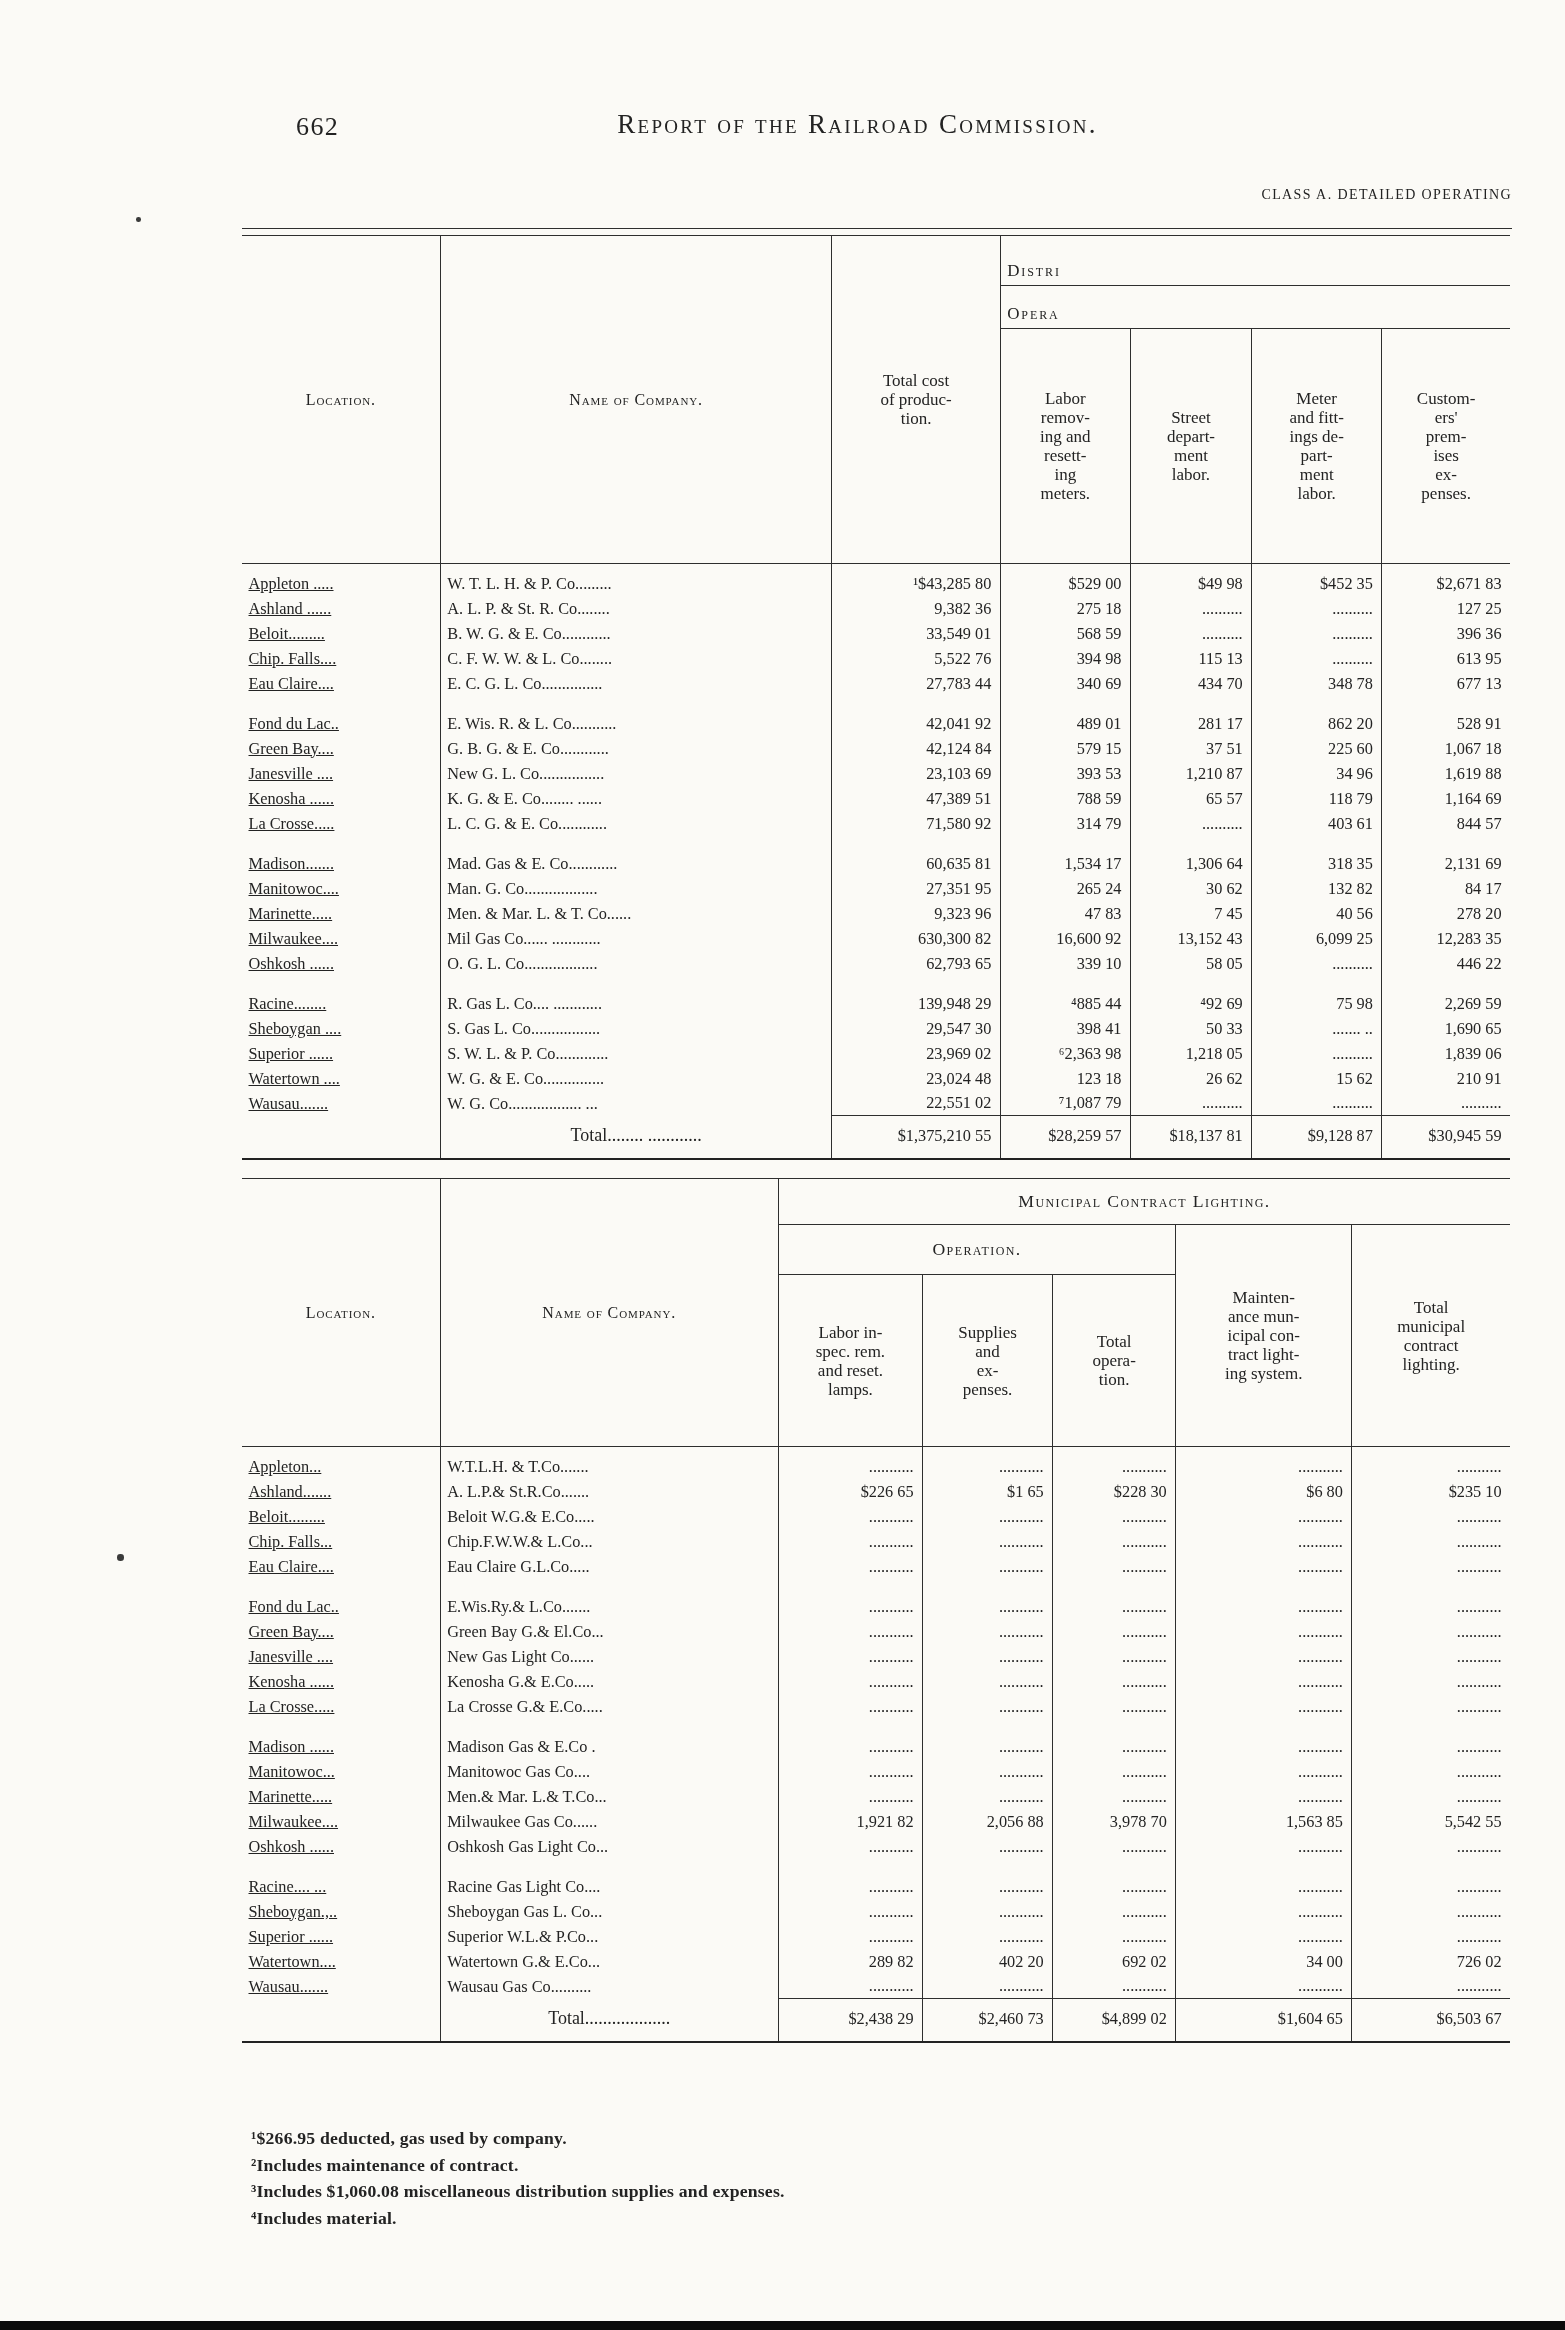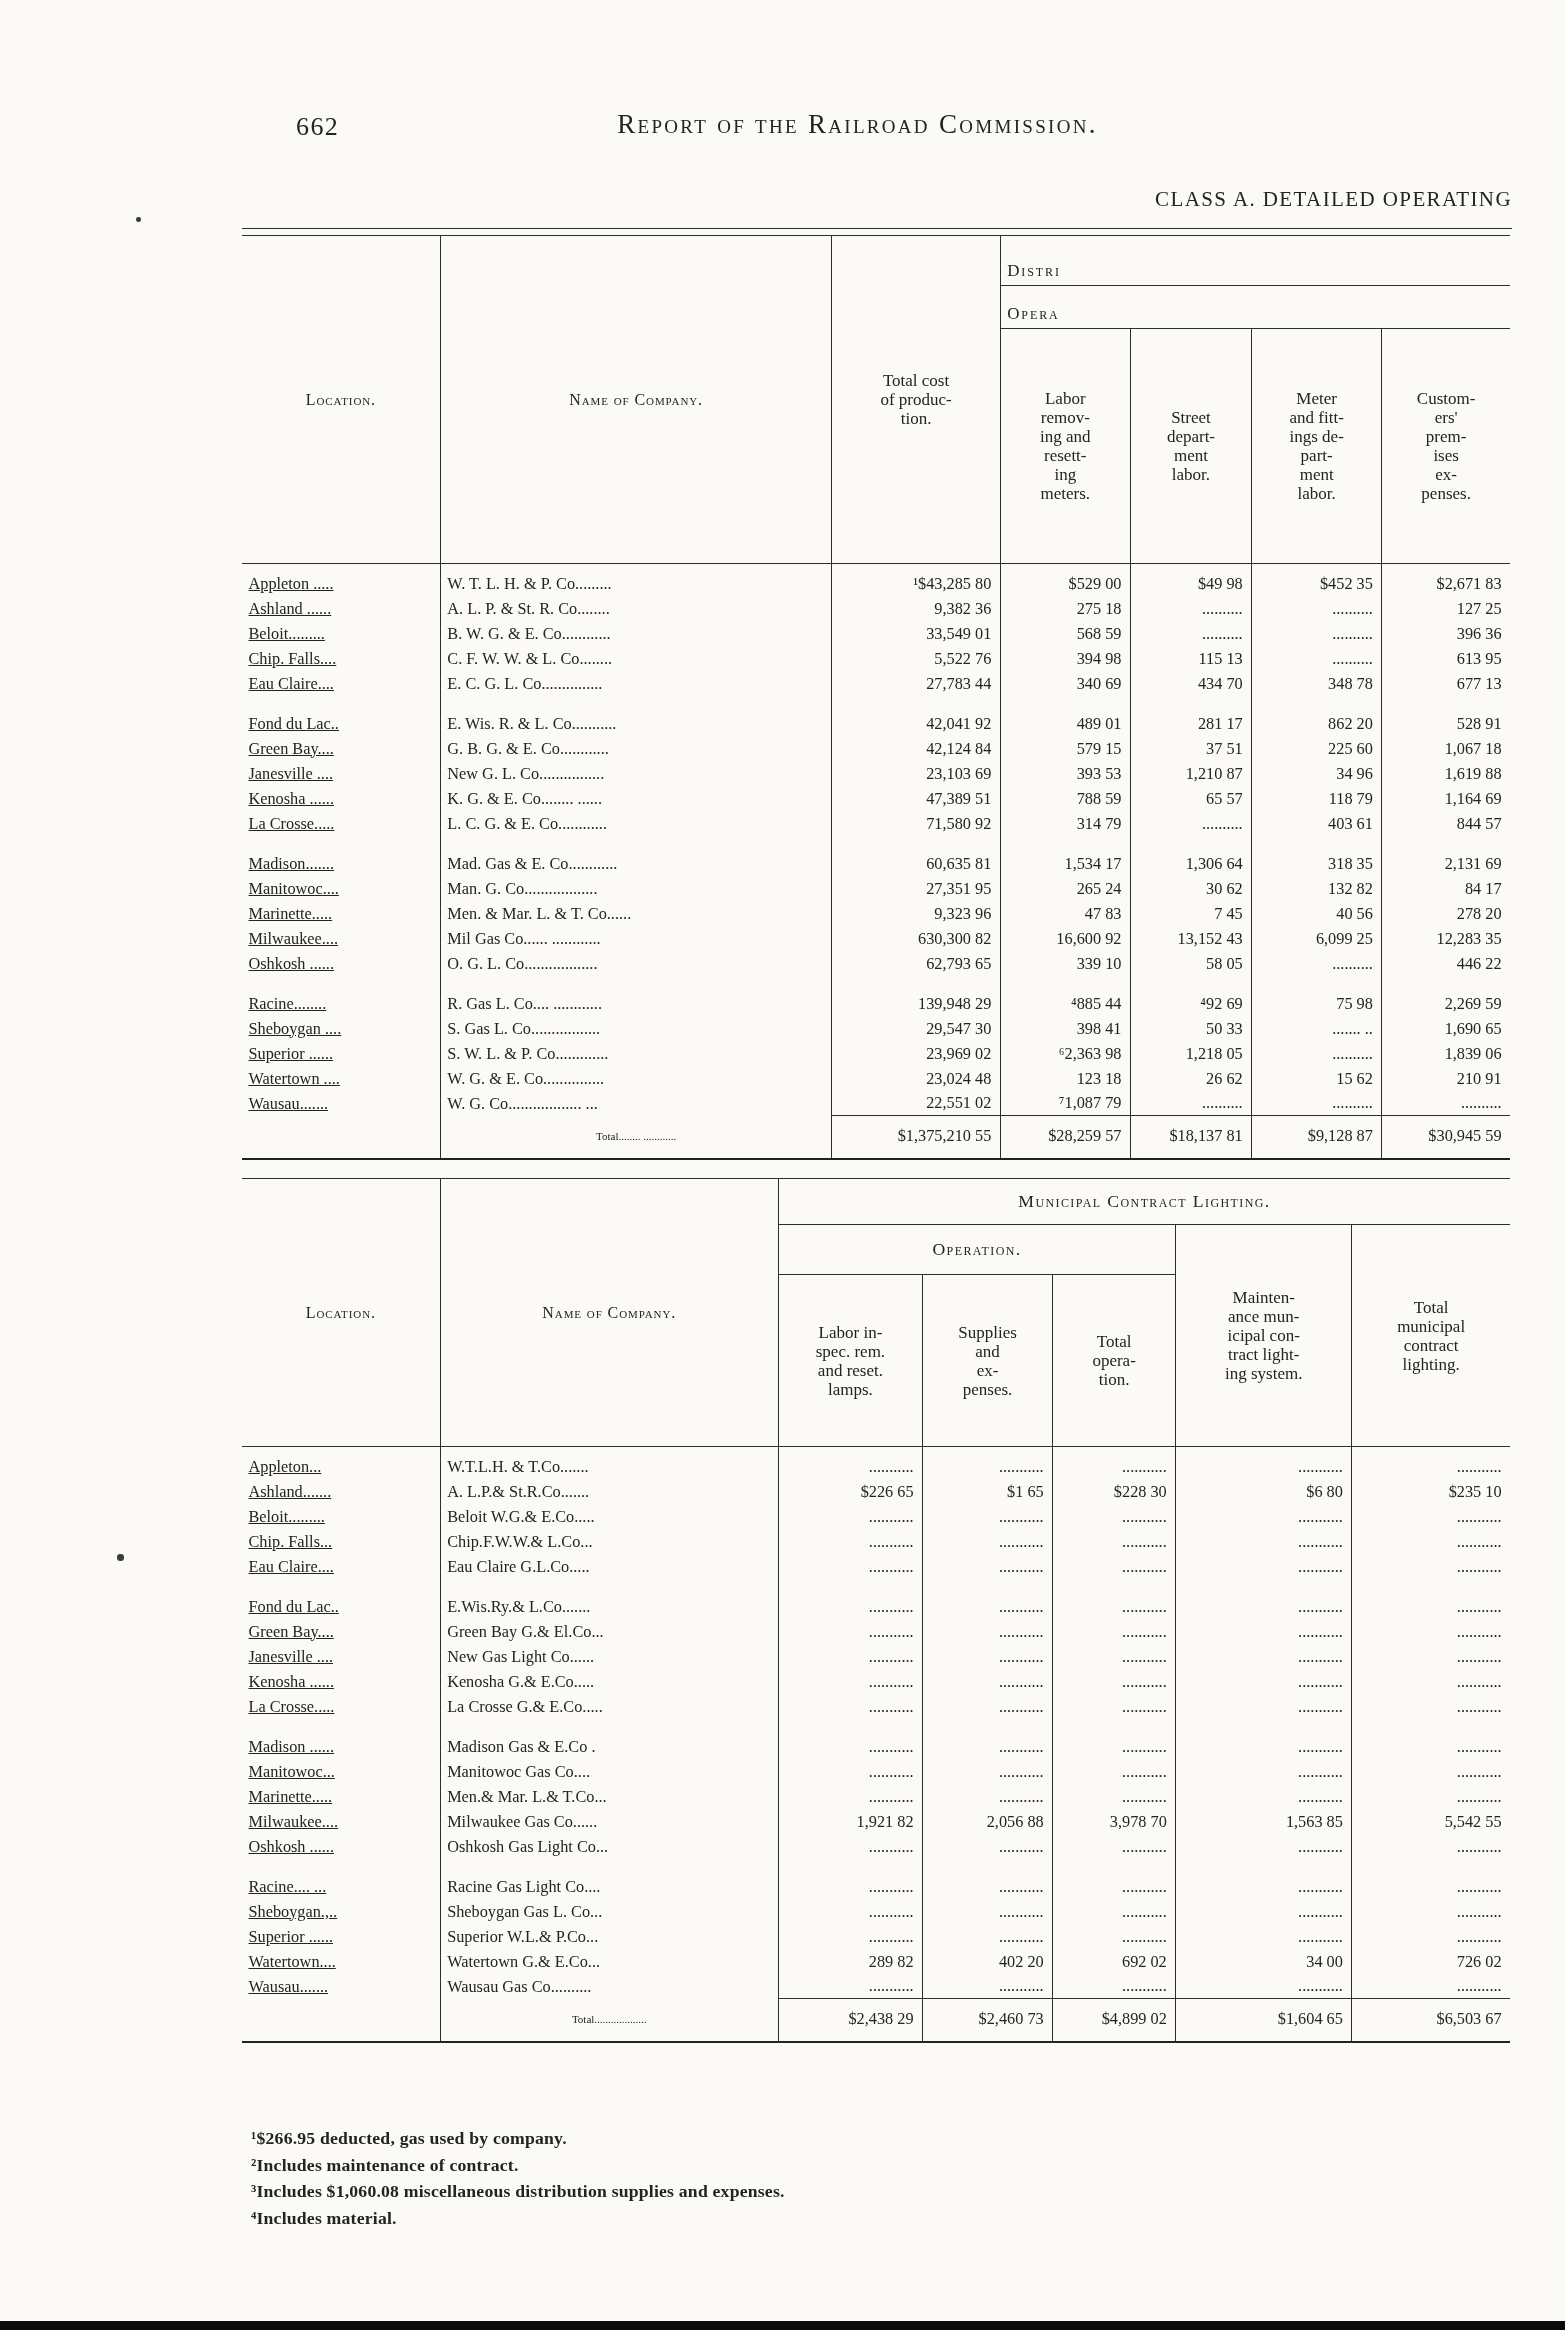--- a/index.html
+++ b/index.html
@@ -6,21 +6,21 @@
   html,body { margin:0; padding:0; background:#d9d8d4; }
   .page {
     position:relative; width:1566px; height:2374px;
     background:#fbfaf6; color:#232323; overflow:hidden;
     font-family:"Liberation Serif","DejaVu Serif",serif;
   }
   
   .page-number { position:absolute; left:296px; top:112px; font-size:26px; letter-spacing:1.4px; }
   .page-title  { position:absolute; left:494px; top:109px; width:727px; text-align:center;
                  font-variant:small-caps; font-size:27px; letter-spacing:2.3px; }
-  .page-subtitle { position:absolute; right:54px; top:187px; font-size:21px; letter-spacing:1.4px; }
+  .page-subtitle { position:absolute; right:54px; top:187px; font-size:14px; letter-spacing:1.4px; }
 
   
   .tbl-wrap { position:absolute; left:242px; width:1270px; }
   .t1 { top:235px; }
   .t2 { top:1178px; }
   .t1::before { content:""; position:absolute; left:0; right:0; top:-7.5px; border-top:1.4px solid #2e2e2e; }
   table.sheet { width:1268px; border-collapse:collapse; table-layout:fixed;
                 border-top:1.4px solid #2e2e2e; border-bottom:2.8px solid #222; }
   th, td { padding:0 6.5px; }
   th { font-weight:normal; font-size:17px; line-height:19px; text-align:center;
@@ -38,21 +38,21 @@
   .t2 .hr-c th     { height:172px; }
   td { font-size:16.3px; height:25px; vertical-align:bottom; white-space:nowrap;
        overflow:hidden; padding-bottom:1.9px; }
   td.loc  { text-align:left; padding-left:6.5px;text-decoration:underline; }
   td.comp { text-align:left; }
   td.num  { text-align:right; padding-right:8.4px; }
   tr.first-row td { height:32px; }
   tr.group-gap td { height:40px; }
   tr.total-row td { height:43px; vertical-align:middle; }
   tr.total-row td.num { border-top:1.4px solid #2e2e2e; }
-  td.total-label { text-align:center; font-size:11px; }
+  td.total-label { text-align:center; font-size:18px; }
 
   
   .footnotes { position:absolute; left:251px; top:2125px; font-size:17.7px; font-weight:bold;
                line-height:26.6px; letter-spacing:0.2px; }
 
   
   .scan-bar { position:absolute; left:0; top:2321px; width:1566px; height:53px; background:#0b0b0b; }
   .speck { position:absolute; border-radius:50%; background:#3a3a3a; }
   .speck1 { left:117px; top:1554px; width:6.5px; height:6.5px; }
   .speck2 { left:136px; top:217px; width:4.7px; height:4.7px; }

